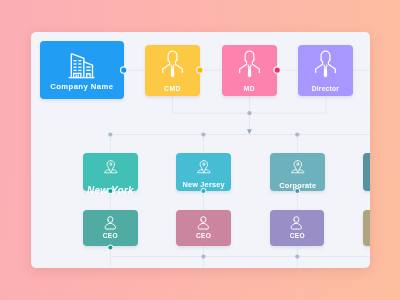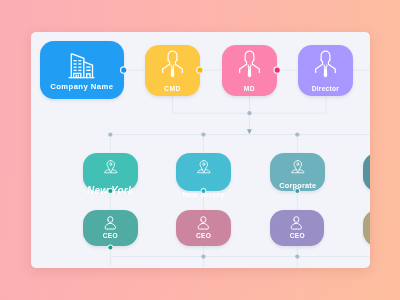--- a/index.html
+++ b/index.html
@@ -4,21 +4,21 @@
 <style>
   html,body{margin:0;padding:0;background:#fff;}
   body{width:400px;height:300px;overflow:hidden;
        font-family:"Liberation Sans",sans-serif;-webkit-font-smoothing:antialiased;}
   #stage{position:relative;width:400px;height:300px;
          background:linear-gradient(97deg,#fbaeb5 0%,#fdb5ac 48%,#fdbe9e 100%);}
   #panel{position:absolute;left:31px;top:32px;width:338.5px;height:235.5px;
          background:#f3f4f9;border-radius:5px;overflow:hidden;
          box-shadow:0 3px 12px rgba(150,70,70,.16);}
   #wires{position:absolute;left:0;top:0;width:338.5px;height:235.5px;}
-  .card{position:absolute;border-radius:14px;box-sizing:border-box;
+  .card{position:absolute;border-radius:4px;box-sizing:border-box;
         display:flex;flex-direction:column;align-items:center;
         box-shadow:0 1.5px 3px rgba(90,110,140,.14);}
   .lbl{font-weight:bold;color:#fff;text-align:center;white-space:nowrap;
        line-height:1;}
   .ic{display:block;}
   svg{display:block;overflow:visible;}
 
 </style>
 </head>
 <body>
@@ -149,21 +149,21 @@
     <div class="card" style="left:145.1px;top:120.9px;width:55px;height:38px;background:#47bdd4;">
       <span class="ic" style="margin-top:7.1px;">
         <svg width="13.6" height="13.4" viewBox="0 0 13.6 13.4">
           <g fill="none" stroke="#fff" stroke-width="0.78" stroke-linecap="round" stroke-linejoin="round">
             <path d="M6.8 0.55 a3.8 3.8 0 0 1 2.74 6.44 L6.8 12.7 L4.06 6.99 A3.8 3.8 0 0 1 6.8 0.55 Z"></path>
             <ellipse cx="6.8" cy="4.2" rx="1.0" ry="1.35"></ellipse>
             <path d="M5.45 9.6 C2.8 9.85 0.55 10.9 0.55 12.8 H13.05 C13.05 10.9 10.8 9.85 8.15 9.6"></path>
           </g>
         </svg>
       </span>
-      <span class="lbl" style="font-size:7.35px;letter-spacing:.2px;margin-top:18px;">New Jersey</span>
+      <span class="lbl" style="font-size:7.35px;letter-spacing:.2px;margin-top:8px;">New Jersey</span>
     </div>
 
     <div class="card" style="left:239.3px;top:120.9px;width:55px;height:38px;background:#6db1bc;">
       <span class="ic" style="margin-top:7.1px;">
         <svg width="13.6" height="13.4" viewBox="0 0 13.6 13.4">
           <g fill="none" stroke="#fff" stroke-width="0.78" stroke-linecap="round" stroke-linejoin="round">
             <path d="M6.8 0.55 a3.8 3.8 0 0 1 2.74 6.44 L6.8 12.7 L4.06 6.99 A3.8 3.8 0 0 1 6.8 0.55 Z"></path>
             <ellipse cx="6.8" cy="4.2" rx="1.0" ry="1.35"></ellipse>
             <path d="M5.45 9.6 C2.8 9.85 0.55 10.9 0.55 12.8 H13.05 C13.05 10.9 10.8 9.85 8.15 9.6"></path>
           </g>

